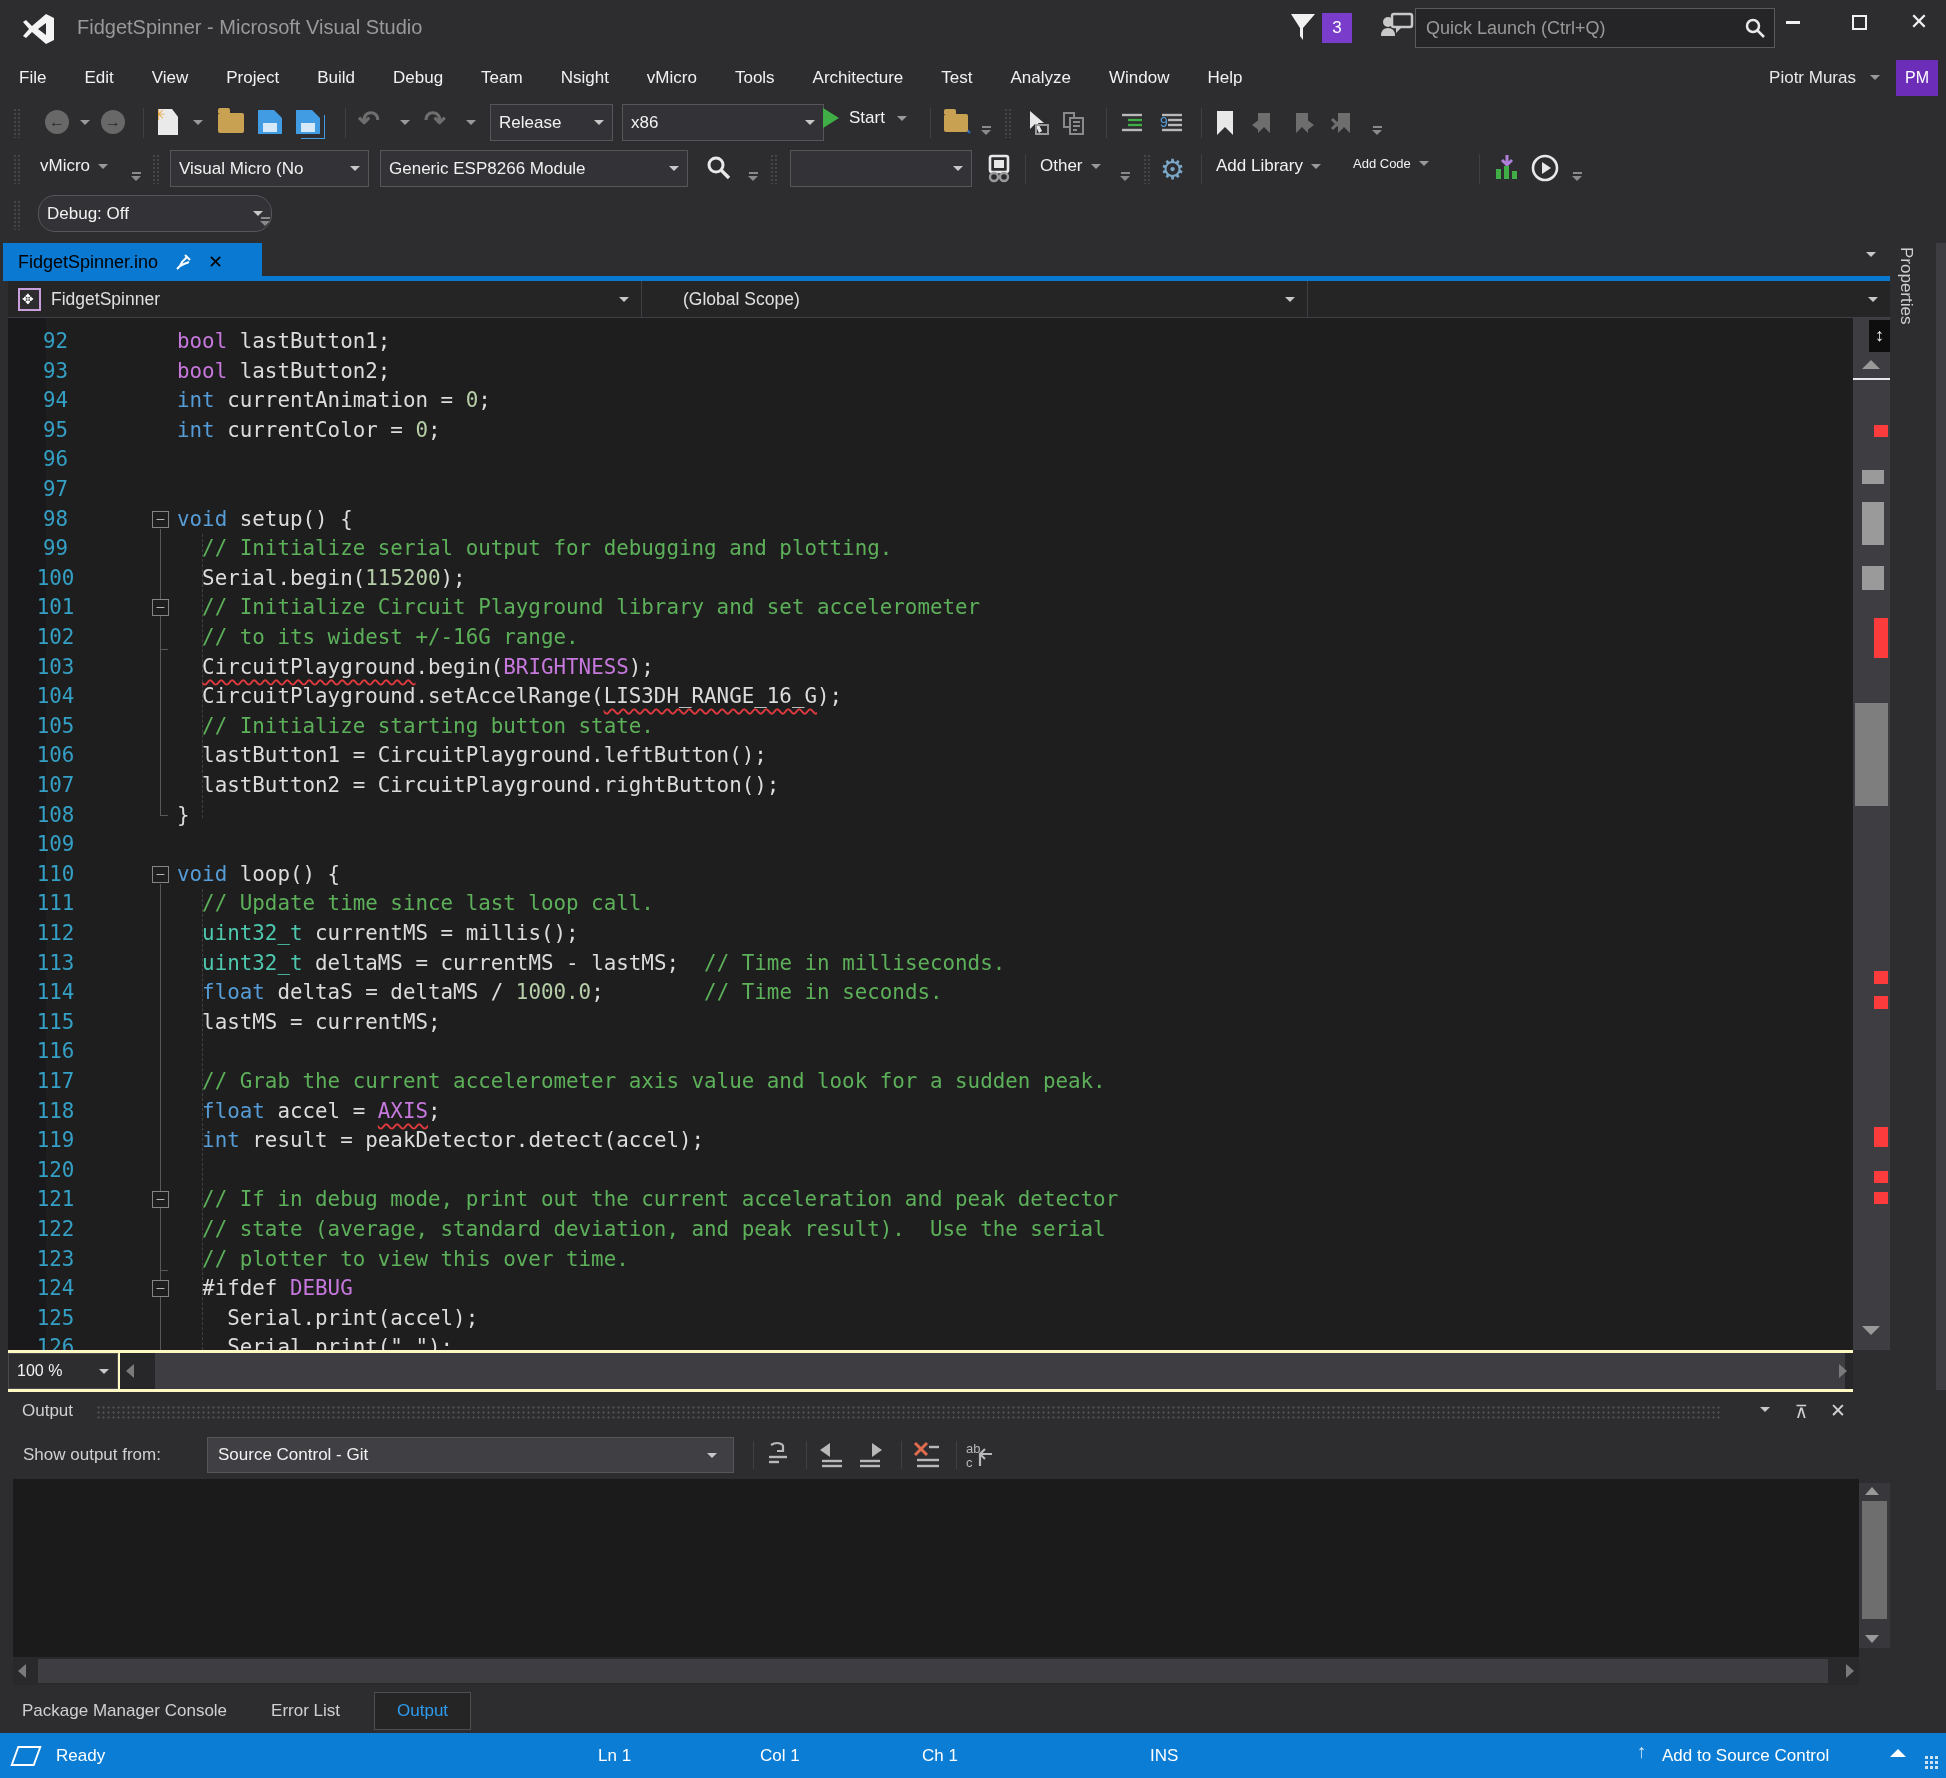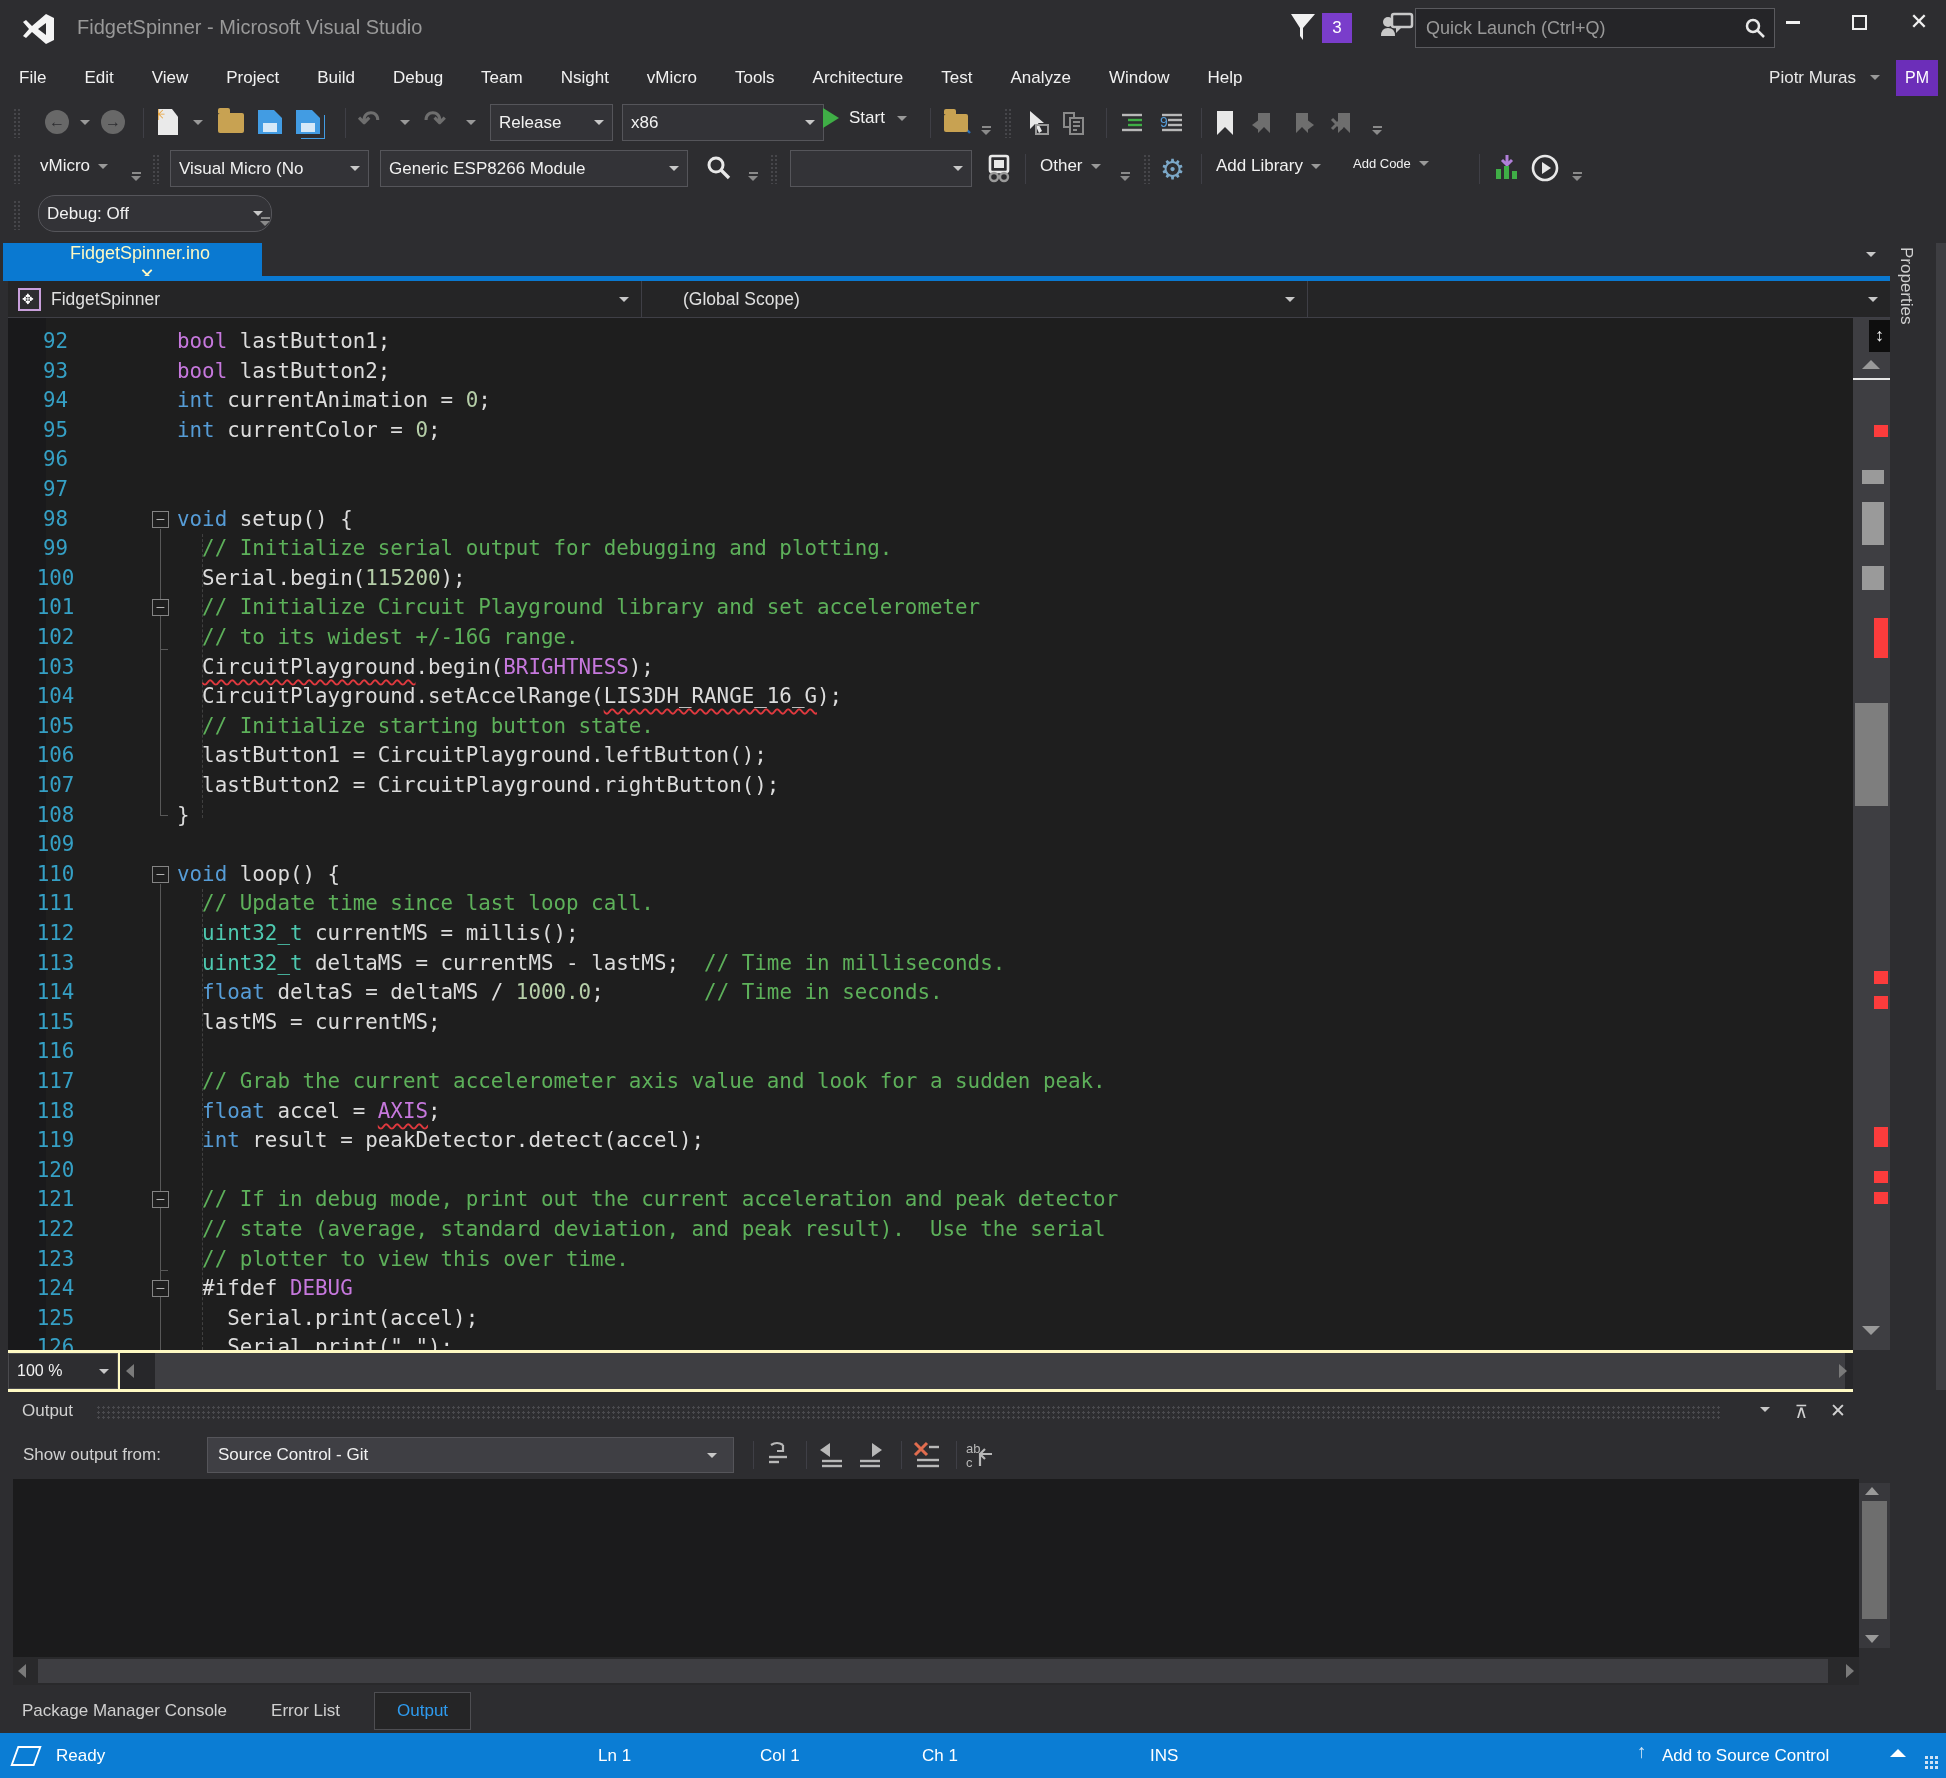--- a/index.html
+++ b/index.html
@@ -109,21 +109,21 @@
   #tab-output-b { color:#2e9bef; border:1px solid #4e4e52; background:#252526; margin-left:12px; }
 
   
   #statusbar { top:1733px; height:45px; background:#0b7dd4; display:flex; align-items:center; font-size:17px; color:#fff; }
   #ready-icon { width:24px; height:20px; border:2px solid #fff; transform:skewX(-20deg); margin-left:14px; }
   #status-ready { margin-left:18px; }
   .spos { position:absolute; }
 
   
   #tabrow { top:238px; height:43px; }
-  #doc-tab { position:absolute; left:3px; top:5px; width:259px; height:38px; background:#0a79d1; color:#fef9c3; display:flex; align-items:center; font-size:18px; padding-left:15px;flex-direction:column; }
+  #doc-tab { position:absolute; left:3px; top:5px; width:259px; height:38px; background:#0a79d1; color:#000000; display:flex; align-items:center; font-size:18px; padding-left:15px; }
   #tab-underline { position:absolute; left:8px; top:38px; width:1882px; height:5px; background:#0a79d1; }
   #tabrow-caret { position:absolute; left:1866px; top:14px; }
   #navbar { left:8px; top:281px; width:1882px; height:37px; background:#252526; border-bottom:1px solid #3f3f46; }
   .navsec { position:absolute; top:0; height:36px; border-right:1px solid #3f3f46; display:flex; align-items:center; font-size:17.5px; color:#e0e0e0; }
   #proj-icon { width:23px; height:23px; border:2px solid #c9a0dc; background:#2d2d30; margin-right:10px; position:relative; }
   #proj-icon:before { content:"✥"; color:#fff; font-size:14px; position:absolute; left:2px; top:1px; }
 </style>
 </head>
 <body>
 

